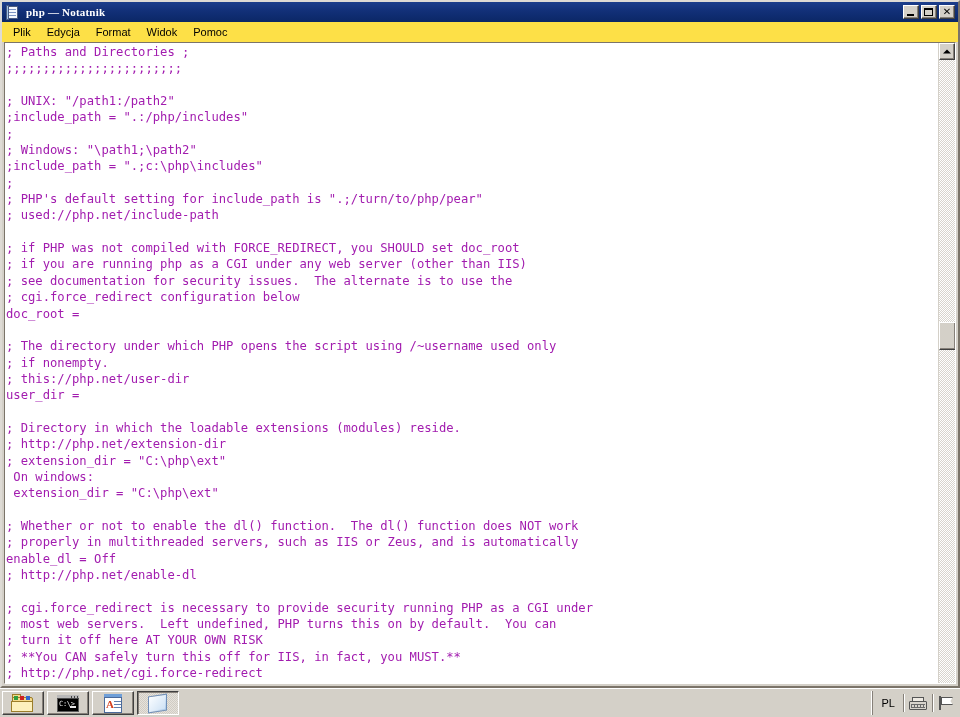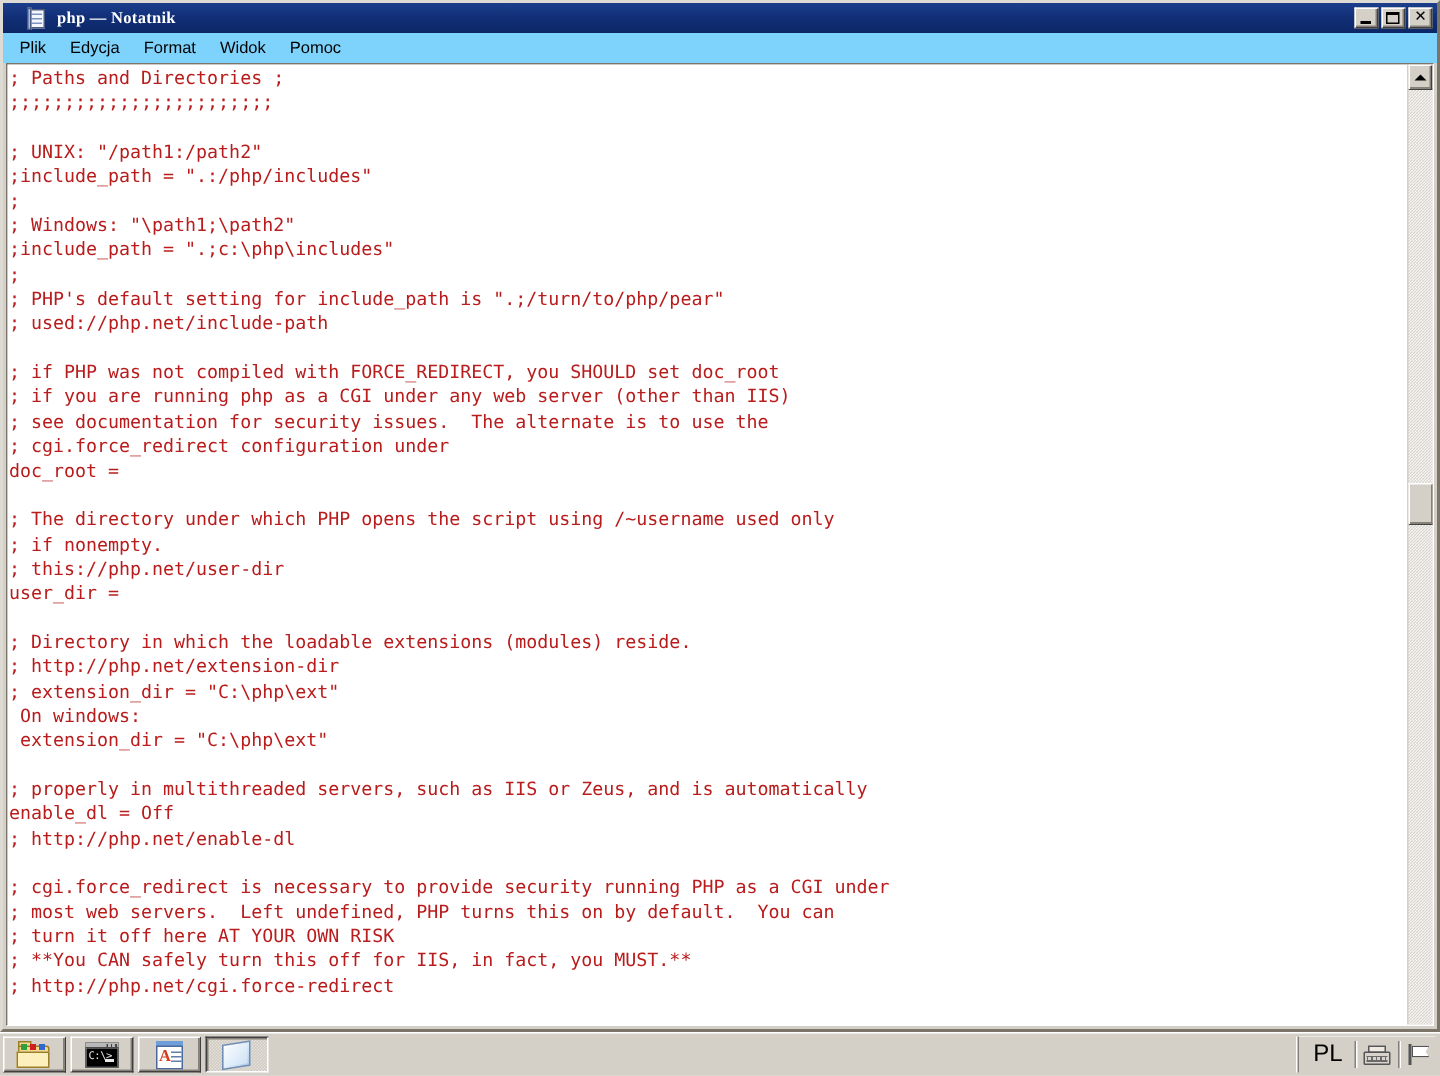--- a/index.html
+++ b/index.html
@@ -37,21 +37,21 @@
     flex-direction: column;
   }
 
   
   .titlebar {
     height: 20px;
     flex: 0 0 20px;
     background: linear-gradient(to bottom, #1c3e8c 0%, #123078 45%, #0b2766 100%);
     display: flex;
     align-items: center;
-    padding: 0 2px 0 15px;
+    padding: 0 2px 0 3px;
     box-sizing: border-box;
     position: relative;
   }
   .title-icon {
     width: 16px;
     height: 15px;
     margin-right: 5px;
     position: relative;
     flex: 0 0 16px;
   }
@@ -138,21 +138,21 @@
     line-height: 12px;
     text-align: center;
     color: #000;
     font-family: "Liberation Sans", sans-serif;
   }
 
   
   .menubar {
     height: 20px;
     flex: 0 0 20px;
-    background: #7dd3fc;
+    background: #fde047;
     display: flex;
     align-items: center;
     padding-left: 3px;
     box-sizing: border-box;
   }
   .menu-item {
     font-size: 11px;
     color: #000;
     padding: 2px 8px 3px 8px;
     cursor: default;
@@ -186,21 +186,21 @@
     flex: 1 1 auto;
     background: #ffffff;
     overflow: hidden;
     padding: 1px 0 0 1px;
     box-sizing: border-box;
   }
   .code-line {
     font-family: "DejaVu Sans Mono", monospace;
     font-size: 12.2px;
     line-height: 16.35px;
-    color: #b91c1c;
+    color: #a21caf;
     white-space: pre;
     height: 16.35px;
   }
 
   
   .vscroll {
     flex: 0 0 17px;
     width: 17px;
     background: #d4d0c8;
     display: flex;
@@ -337,21 +337,21 @@
     height: 24px;
     display: flex;
     align-items: center;
     border-left: 1px solid #868079;
     box-shadow: -1px 0 0 #ffffff;
     padding: 0 4px 0 6px;
     margin-right: 2px;
     gap: 5px;
   }
   .tray-lang {
-    font-size: 16px;
+    font-size: 11px;
     color: #000;
     padding: 0 3px;
     cursor: default;
   }
   .tray-sep {
     width: 1px;
     height: 18px;
     background: #868079;
     box-shadow: 1px 0 0 #ffffff;
   }
@@ -456,34 +456,35 @@
             <div class="code-line">;</div>
             <div class="code-line">; Windows: "\path1;\path2"</div>
             <div class="code-line">;include_path = ".;c:\php\includes"</div>
             <div class="code-line">;</div>
             <div class="code-line">; PHP's default setting for include_path is ".;/turn/to/php/pear"</div>
             <div class="code-line">; used://php.net/include-path</div>
             <div class="code-line">&nbsp;</div>
             <div class="code-line">; if PHP was not compiled with FORCE_REDIRECT, you SHOULD set doc_root</div>
             <div class="code-line">; if you are running php as a CGI under any web server (other than IIS)</div>
             <div class="code-line">; see documentation for security issues.  The alternate is to use the</div>
-            <div class="code-line">; cgi.force_redirect configuration under</div>
+            <div class="code-line">; cgi.force_redirect configuration below</div>
             <div class="code-line">doc_root =</div>
             <div class="code-line">&nbsp;</div>
             <div class="code-line">; The directory under which PHP opens the script using /~username used only</div>
             <div class="code-line">; if nonempty.</div>
             <div class="code-line">; this://php.net/user-dir</div>
             <div class="code-line">user_dir =</div>
             <div class="code-line">&nbsp;</div>
             <div class="code-line">; Directory in which the loadable extensions (modules) reside.</div>
             <div class="code-line">; http://php.net/extension-dir</div>
             <div class="code-line">; extension_dir = "C:\php\ext"</div>
             <div class="code-line"> On windows:</div>
             <div class="code-line"> extension_dir = "C:\php\ext"</div>
             <div class="code-line">&nbsp;</div>
+            <div class="code-line">; Whether or not to enable the dl() function.  The dl() function does NOT work</div>
             <div class="code-line">; properly in multithreaded servers, such as IIS or Zeus, and is automatically</div>
             <div class="code-line">enable_dl = Off</div>
             <div class="code-line">; http://php.net/enable-dl</div>
             <div class="code-line">&nbsp;</div>
             <div class="code-line">; cgi.force_redirect is necessary to provide security running PHP as a CGI under</div>
             <div class="code-line">; most web servers.  Left undefined, PHP turns this on by default.  You can</div>
             <div class="code-line">; turn it off here AT YOUR OWN RISK</div>
             <div class="code-line">; **You CAN safely turn this off for IIS, in fact, you MUST.**</div>
             <div class="code-line">; http://php.net/cgi.force-redirect</div>
           </div>

